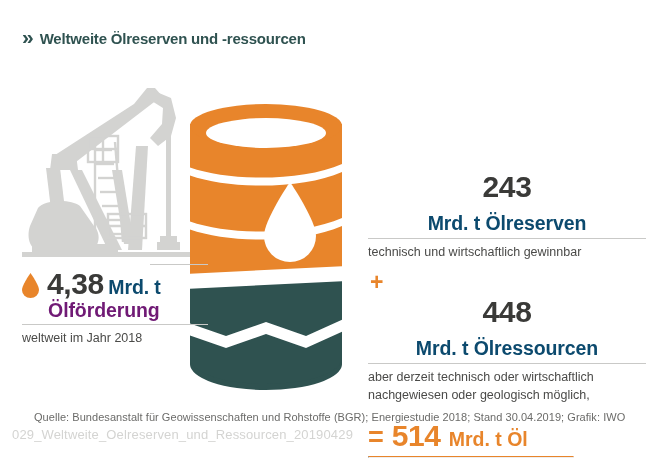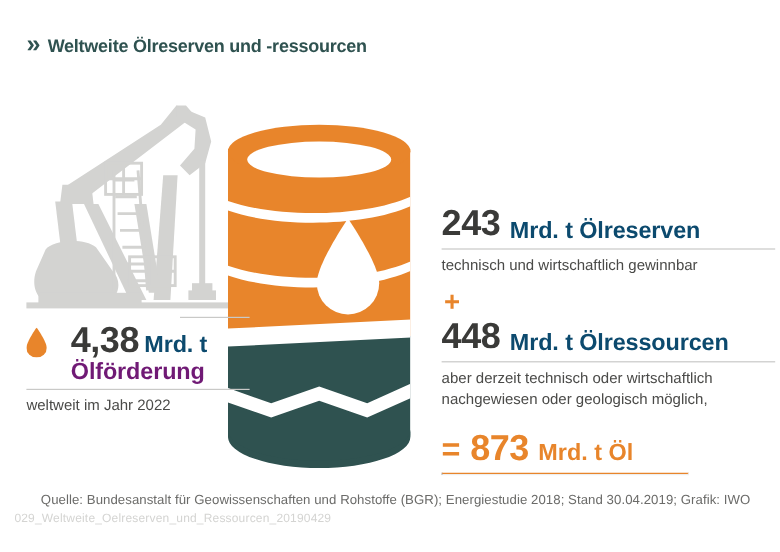--- a/index.html
+++ b/index.html
@@ -65,21 +65,22 @@
   
   .left-block {
     position: absolute;
     left: 22px;
     top: 268px;
     width: 186px;
   }
   .left-head {
     display: flex;
     align-items: flex-start;
-    gap: 20px;
+    gap: 8px;
+    text-align: center;
   }
   .drop-icon {
     width: 17px;
     height: 25px;
     flex: 0 0 auto;
     margin-top: 5px;
   }
   .left-numwrap {
     line-height: 1.04;
   }
@@ -128,23 +129,24 @@
 
   
   .right-col {
     position: absolute;
     left: 368px;
     top: 170px;
     width: 278px;
   }
   .stat-line {
     display: flex;
-    align-items: flex-end;
+    align-items: center;
     gap: 8px;
     white-space: nowrap;
+    flex-direction: column;
   }
   .stat-line .big-num { font-size: 30px; }
   .stat-line .unit { font-size: 19.5px; }
   .stat-rule {
     width: 100%;
     margin: 3px 0 0 0;
   }
   .stat-note {
     font-size: 12.5px;
     color: #4A4A48;
@@ -193,21 +195,21 @@
     left: 34px;
     top: 411px;
     font-size: 11px;
     color: #6B6B69;
     letter-spacing: 0.05px;
   }
   .watermark {
     position: absolute;
     left: 12px;
     top: 427px;
-    font-size: 10px;
+    font-size: 13px;
     color: #D4D4D2;
     letter-spacing: 0.15px;
   }
 </style>
 </head>
 <body>
 
 <div id="infographic">
 
   <div class="title-row">
@@ -296,21 +298,21 @@
       <svg class="drop-icon" viewBox="0 0 17 25">
         <path d="M8.5,0 C8.5,0 0,12 0,17 A8.5,8 0 0 0 17,17 C17,12 8.5,0 8.5,0 Z" fill="#E8852B"></path>
       </svg>
       <div class="left-numwrap">
         <span class="big-num">4,38</span>
         <span class="unit">Mrd. t</span>
         <span class="left-sub-label">Ölförderung</span>
       </div>
     </div>
     <hr class="rule left-rule">
-    <div class="left-note">weltweit im Jahr 2022</div>
+    <div class="left-note">weltweit im Jahr 2018</div>
   </div>
 
   <div class="right-col">
 
     <div>
       <div class="stat-line">
         <span class="big-num">243</span>
         <span class="unit">Mrd. t Ölreserven</span>
       </div>
       <hr class="rule stat-rule">
@@ -327,21 +329,21 @@
       <hr class="rule stat-rule">
       <div class="stat-note">
         <div>aber derzeit technisch oder wirtschaftlich</div>
         <div>nachgewiesen oder geologisch möglich,</div>
       </div>
     </div>
 
     <div>
       <div class="total-line">
         <span class="total-eq">=</span>
-        <span class="total-num">873</span>
+        <span class="total-num">514</span>
         <span class="total-unit">Mrd. t Öl</span>
       </div>
       <hr class="total-rule">
     </div>
   </div>
 
   <div class="source">Quelle: Bundesanstalt für Geowissenschaften und Rohstoffe (BGR); Energiestudie 2018; Stand 30.04.2019; Grafik: IWO</div>
   <div class="watermark">029_Weltweite_Oelreserven_und_Ressourcen_20190429</div>
 
 </div>

